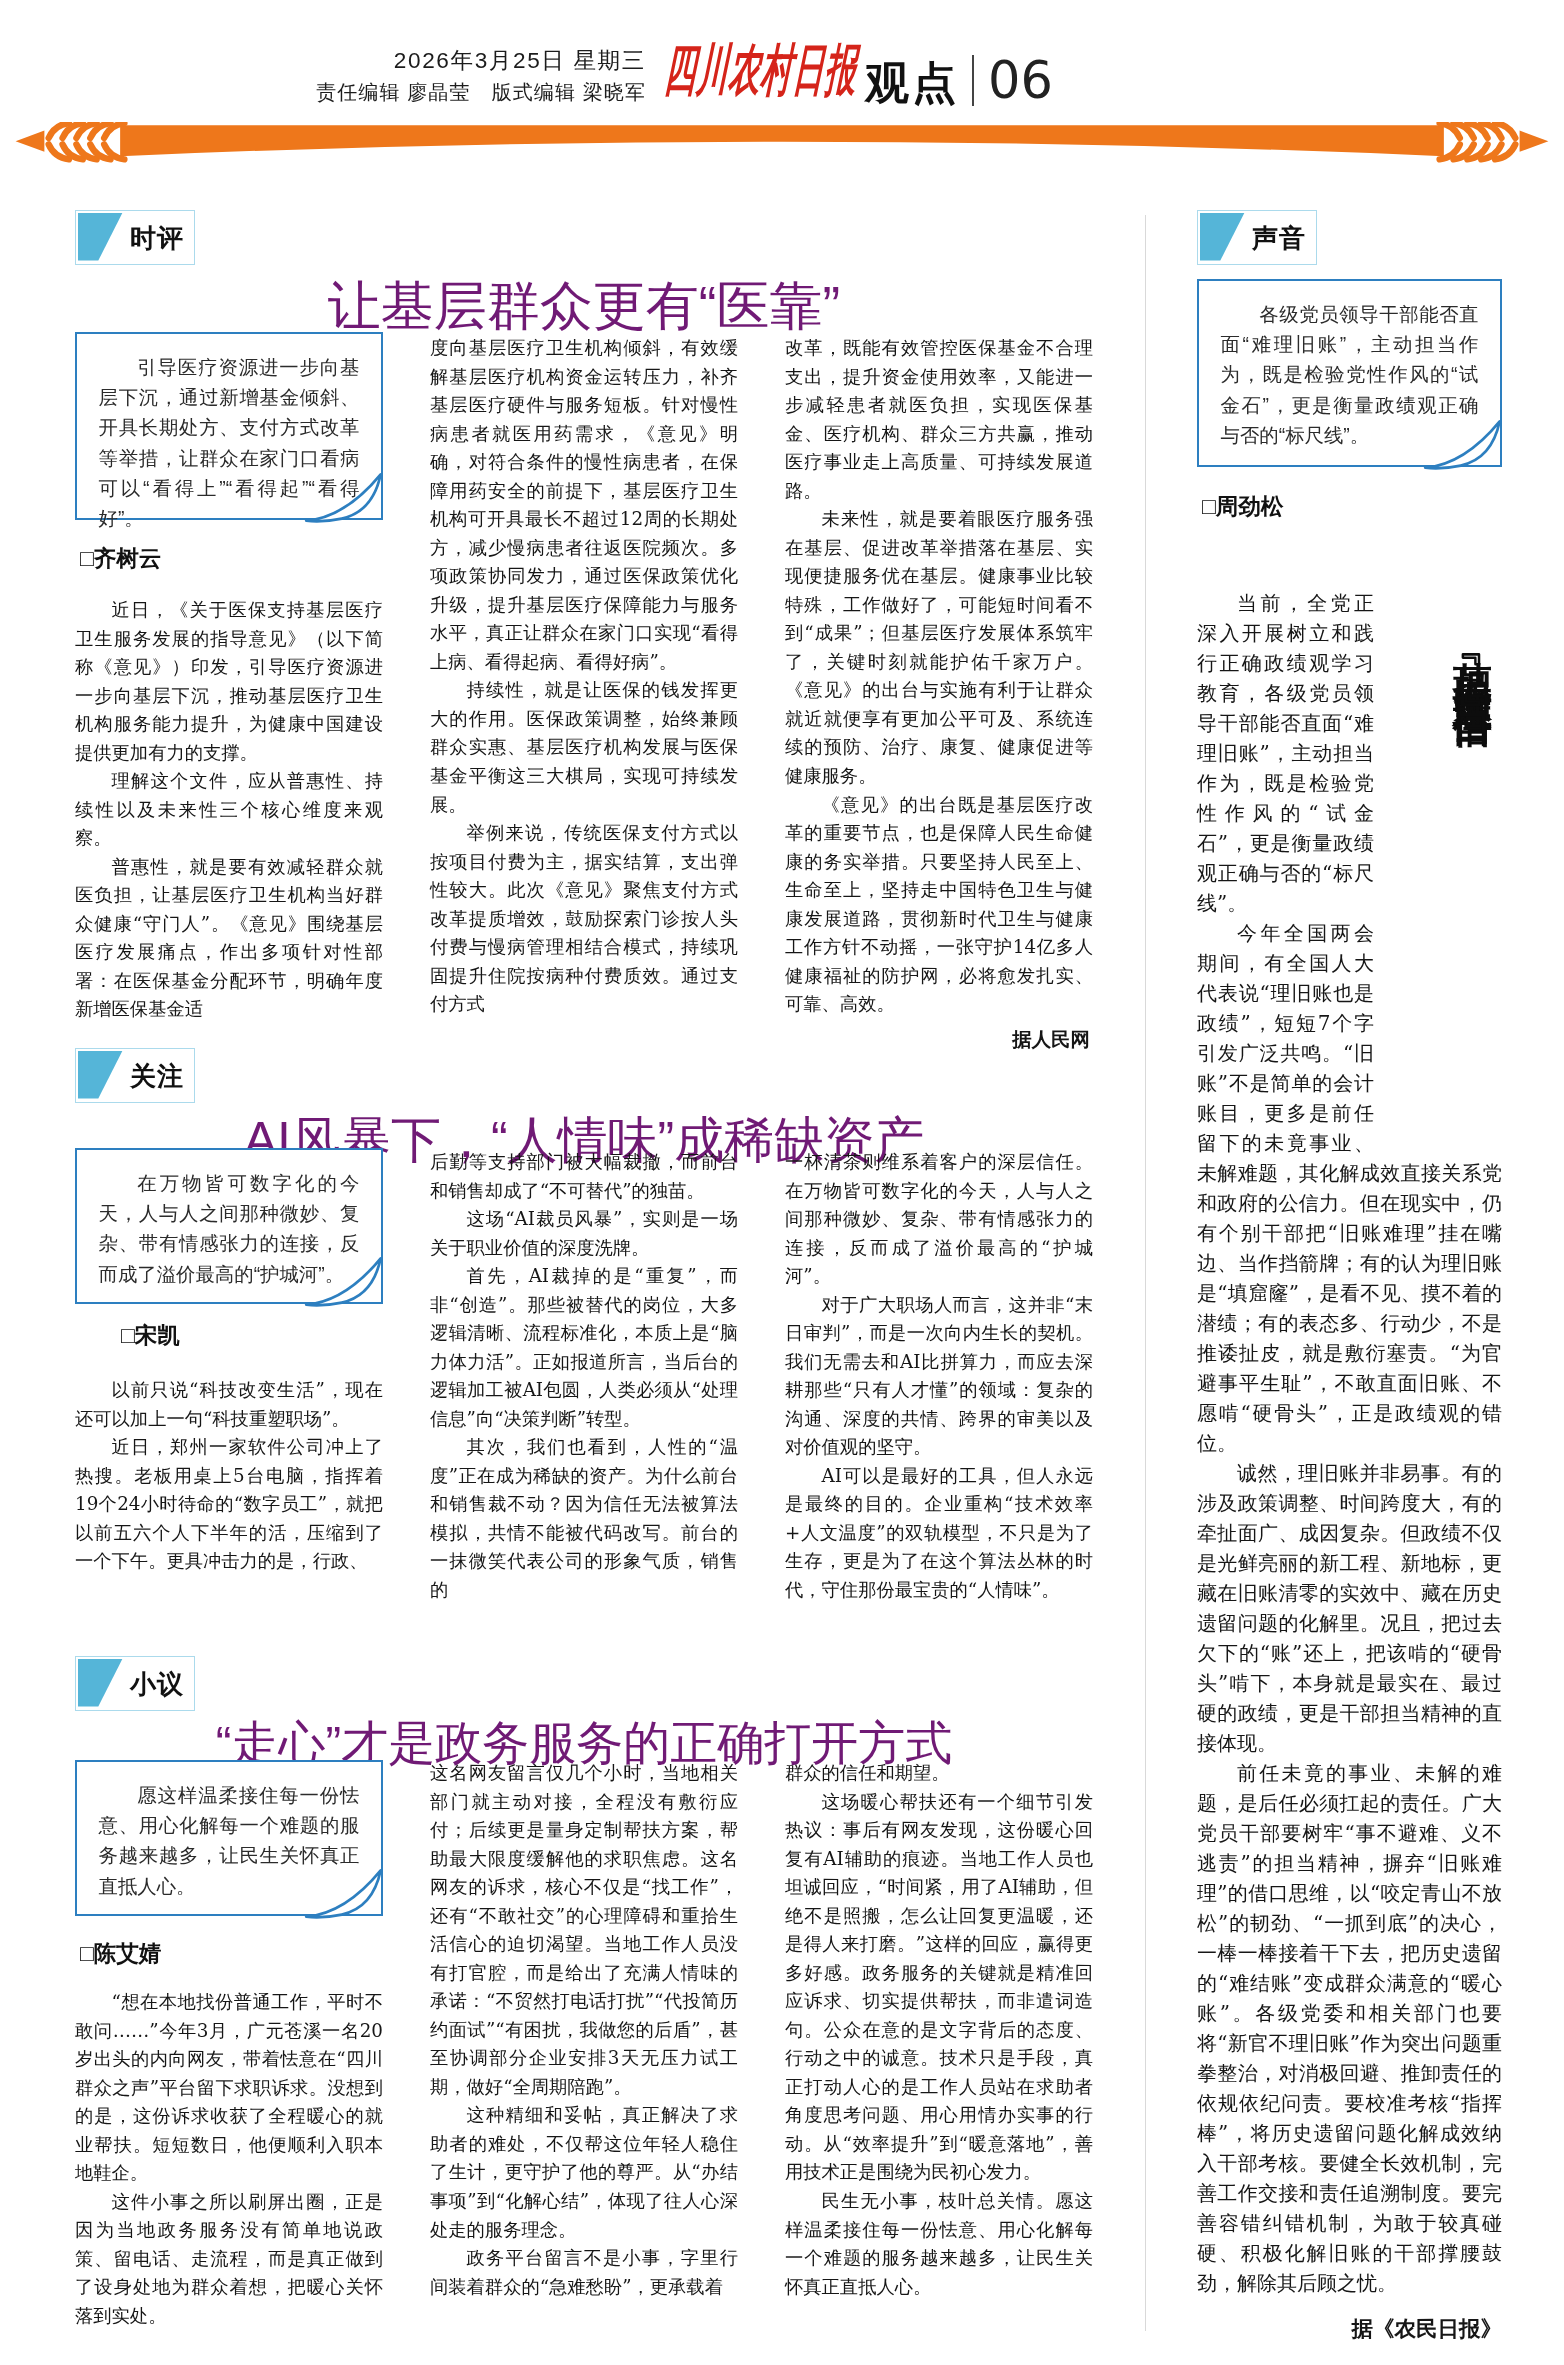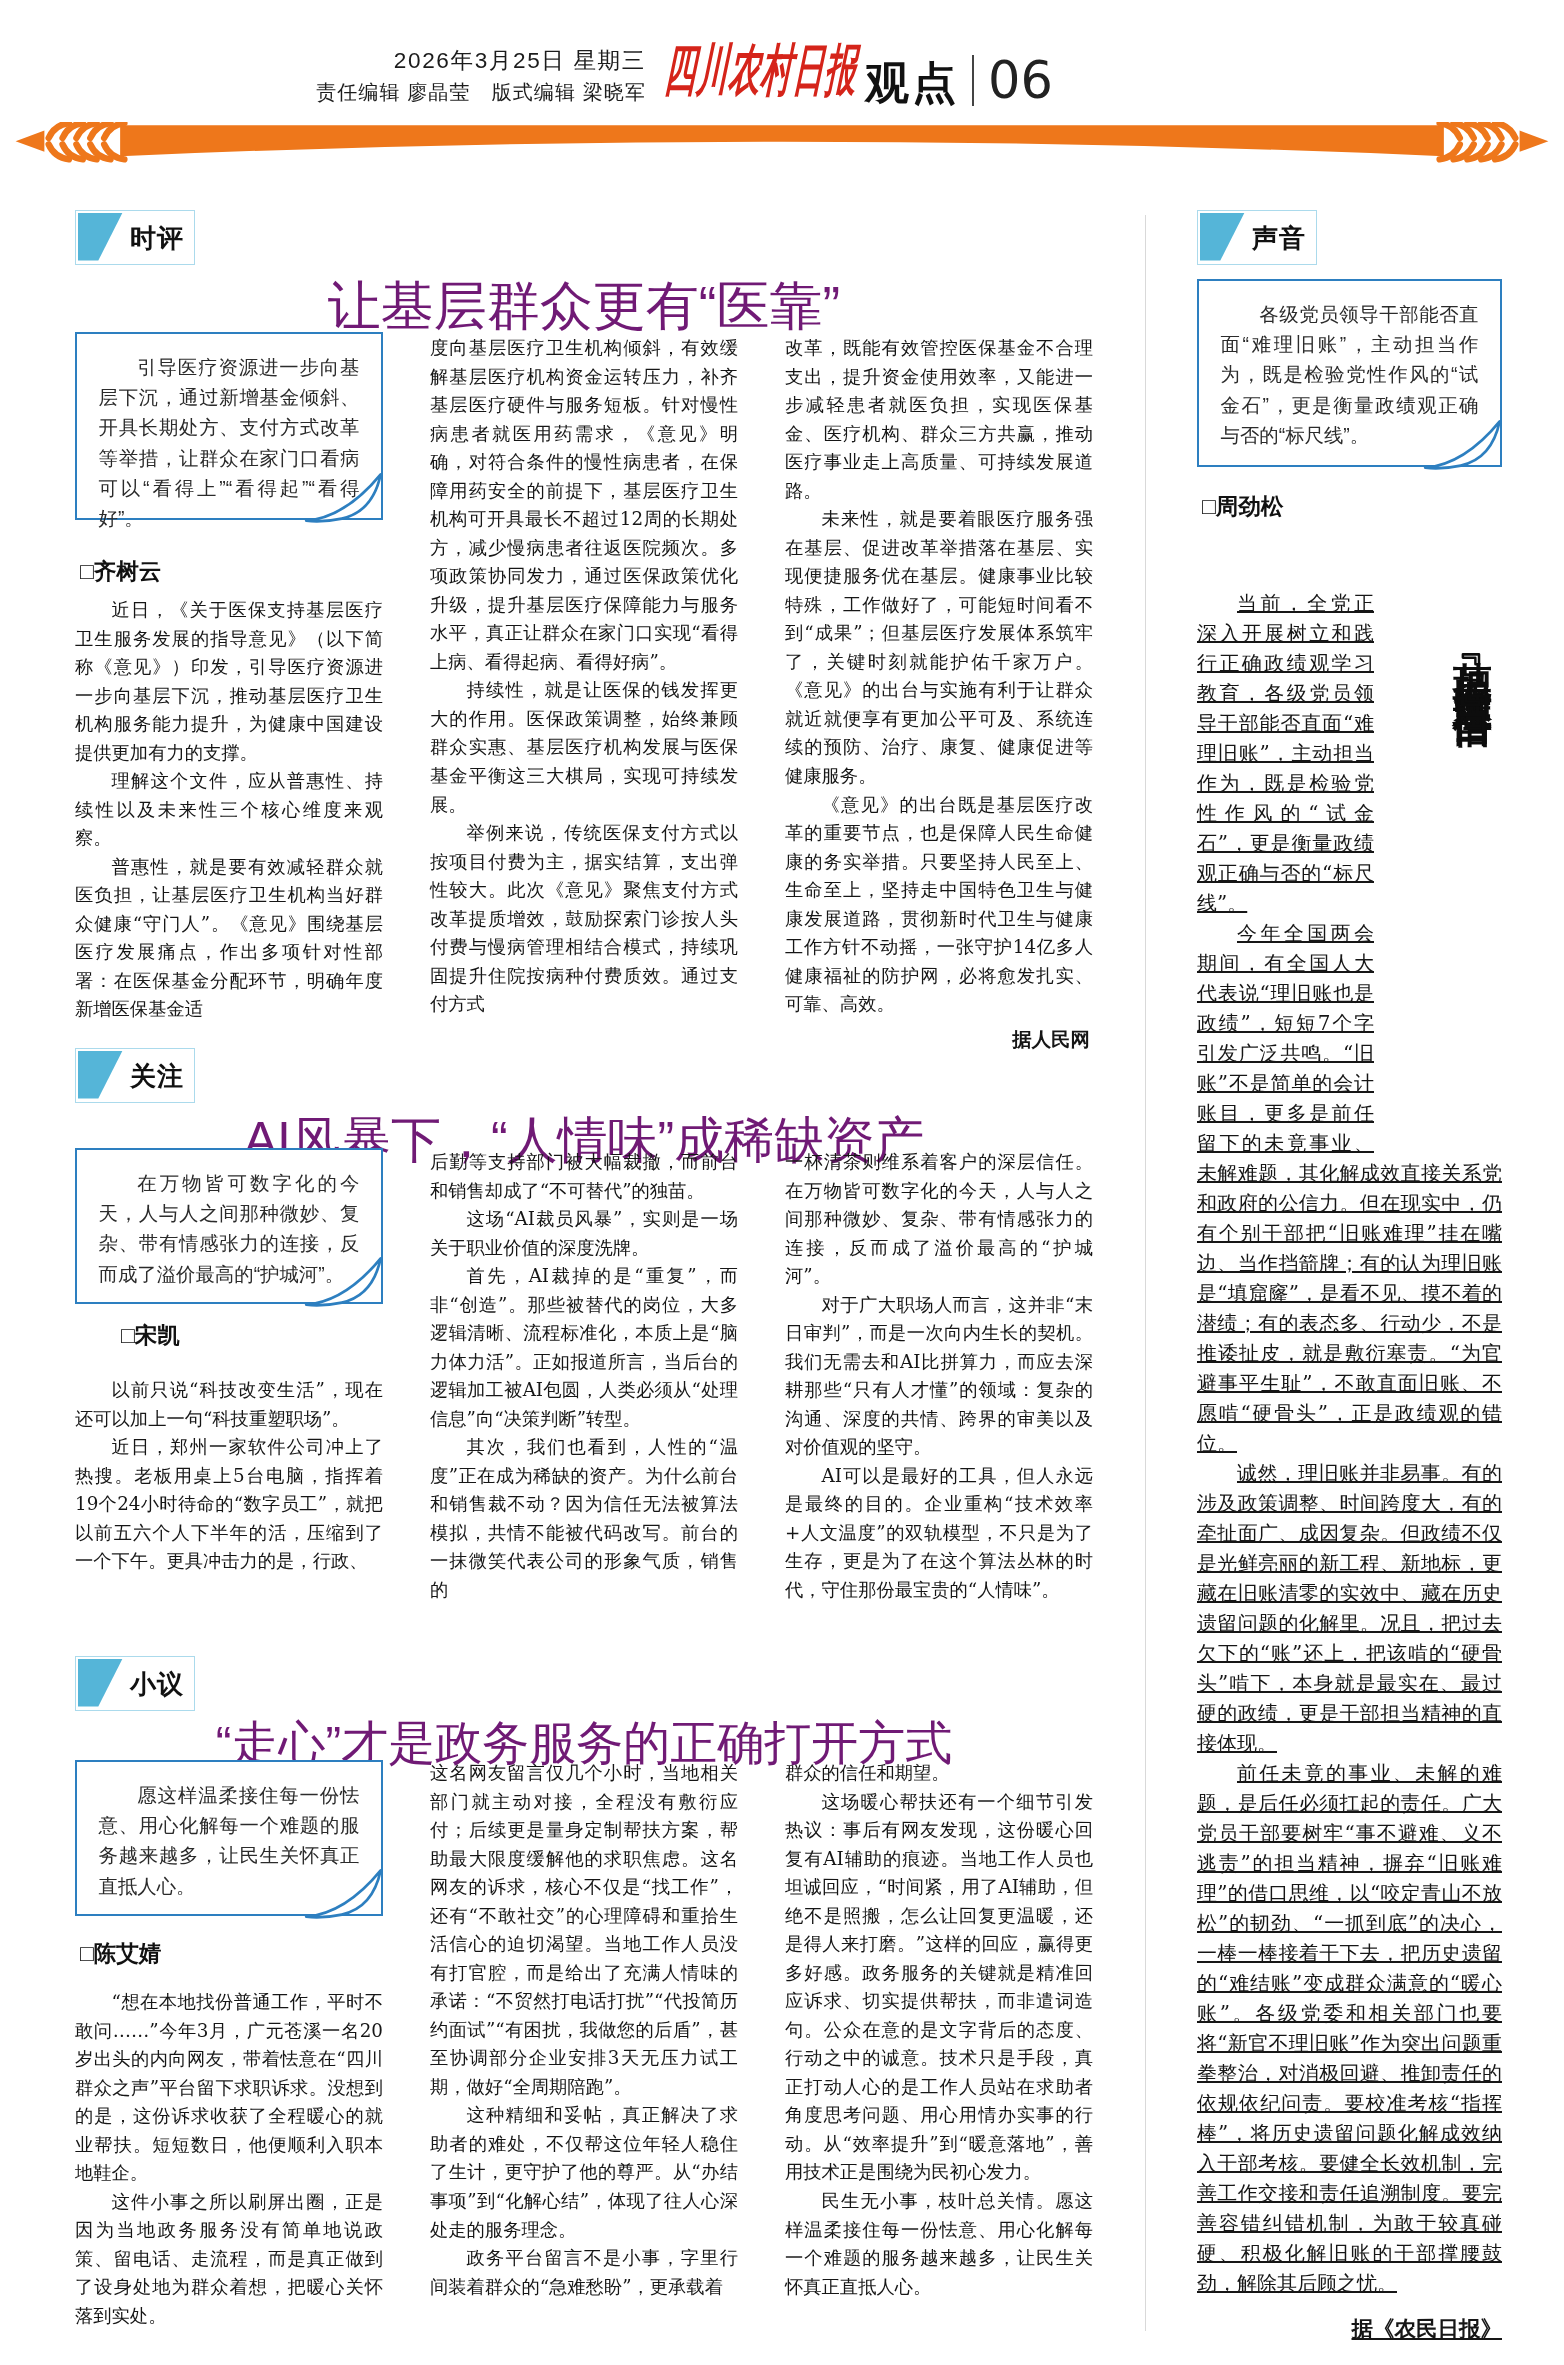--- a/index.html
+++ b/index.html
@@ -38,21 +38,21 @@
   
   .qbox{position:absolute;border:2.2px solid #2d7fc0;box-sizing:border-box;background:#fff;padding:18.3px 21.5px 10.8px 21.5px;}
   .qbox p{margin:0;font-size:19.4px;line-height:1.55;text-align:justify;text-indent:2em;color:#2b2b2b;}
   .curl{position:absolute;right:-4.3px;bottom:-5.4px;width:81px;height:52px;}
   #q-shiping{left:75px;top:332px;width:308px;height:188px;}
   #q-guanzhu{left:75px;top:1148px;width:308px;height:156px;}
   #q-xiaoyi{left:75px;top:1760px;width:308px;height:156px;}
   #q-shengyin{left:1197px;top:271px;width:305px;height:188px;margin-top:8px;}
 
   .author{position:absolute;font-size:22.6px;font-weight:700;color:#111;}
-  #a-shiping{left:80px;top:543px;margin-top:13px;}
+  #a-shiping{left:80px;top:543px;}
   #a-guanzhu{left:80px;top:1320px;margin-left:41px;}
   #a-xiaoyi{left:80px;top:1938px;}
   #a-shengyin{left:1202px;top:491px;}
 
   
   .col{position:absolute;width:308px;font-family:"DejaVu Serif","Liberation Serif",serif;
        font-size:18.3px;line-height:1.56;color:#161616;text-align:justify;}
   .col p{margin:0;text-indent:2em;}
   .col p.cont{text-indent:0;}
   .credit{text-indent:0 !important;text-align:right;font-family:"Liberation Sans",sans-serif;
@@ -67,21 +67,21 @@
   #gz-col3{left:785px;top:1148px;height:501px;}
 
   #xy-col1{left:75px;top:1988px;height:350px;}
   #xy-col2{left:430px;top:1759px;height:581px;}
   #xy-col3{left:785px;top:1759px;height:581px;}
 
   
   .sy-body{position:absolute;left:1197px;top:588px;width:305px;height:1739px;
            font-family:"DejaVu Serif","Liberation Serif",serif;font-size:20px;line-height:1.5;
            color:#161616;text-align:justify;}
-  .sy-body p{margin:0;text-indent:2em;text-decoration:underline;}
+  .sy-body p{margin:0;text-indent:2em;}
   .sy-float{float:right;width:128px;height:562px;position:relative;}
   .sy-vtitle{position:absolute;top:43px;right:7.5px;writing-mode:vertical-rl;
              font-family:"Liberation Sans",sans-serif;font-size:39px;font-weight:900;
              letter-spacing:5.4px;color:#0d0d0d;line-height:1.15;}
   .sy-credit{text-indent:0 !important;text-align:right;font-family:"Liberation Sans",sans-serif;
              font-weight:700;font-size:21.5px;margin-top:15px !important;}
 </style>
 </head>
 <body>
 

